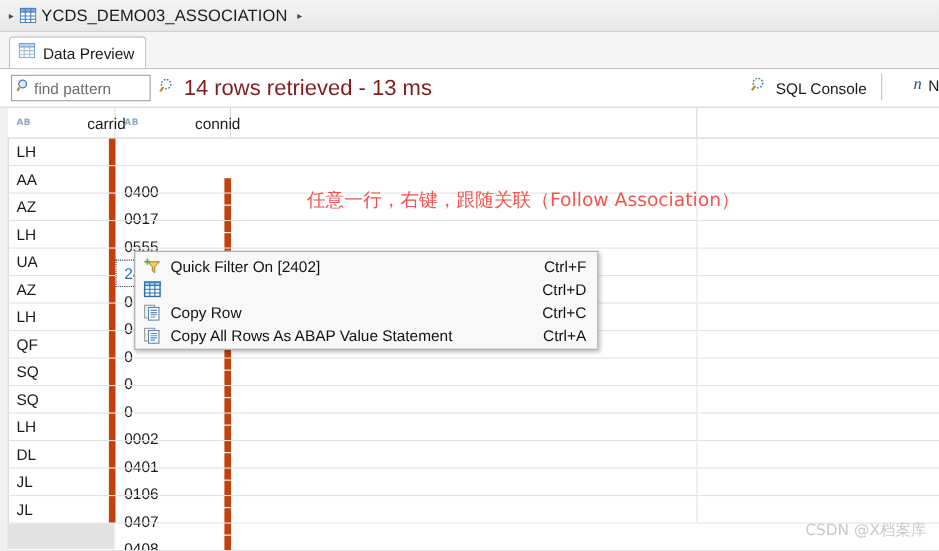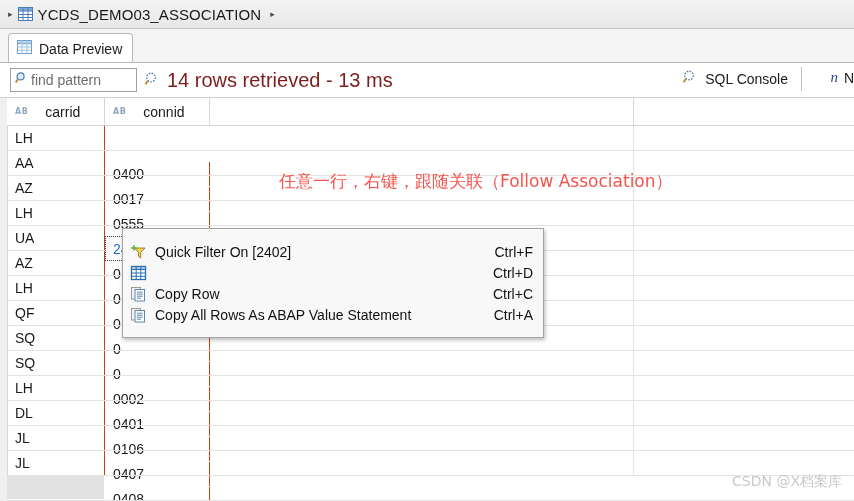--- a/index.html
+++ b/index.html
@@ -152,20 +152,21 @@
     background: #ffffff;
     border-bottom: 1px solid #d4d4d4;
     box-sizing: border-box;
   }
   .col-header {
     position: absolute; top: 0; height: 27px;
     display: flex; align-items: center;
     border-right: 1px solid #d7d7d7;
     box-sizing: border-box;
     padding-left: 8px;
+    gap: 34px;
   }
   .col-header-icon {
     font-size: 8px;
     color: #8fa8bf;
     font-weight: bold;
     letter-spacing: 0.5px;
     margin-right: 17px;
     font-family: "DejaVu Sans", sans-serif;
   }
   .col-header-label {
@@ -175,21 +176,21 @@
     position: absolute; left: 7px;
     width: 847px; height: 25px;
     border-bottom: 1px solid #e3e3e3;
     box-sizing: border-box;
   }
   .cell {
     position: absolute; top: 0; height: 24px;
     display: flex; align-items: center;
     padding-left: 8px;
     box-sizing: border-box;
-    border-right: 1px solid #c2410c;
+    border-right: 6px solid #c2410c;
     font-size: 14px; color: #1a1a1a;
     overflow: hidden;
     white-space: nowrap;
   }
   .cell.c0 { left: 0;   width: 98px; }
   .cell.c1 { left: 98px; width: 105px; margin-top: 36px; }
   .cell.c2 { left: 203px; width: 424px; border-right: 1px solid #e3e3e3; }
   .col-header.c0 { left: 0;   width: 98px; }
   .col-header.c1 { left: 98px; width: 105px; }
   .col-header.c2 { left: 203px; width: 424px; }
@@ -221,21 +222,21 @@
   }
 
   
   #context-menu {
     position: absolute; left: 122px; top: 228px;
     width: 422px;
     background: #f8f8f8;
     border: 1px solid #a5a5a5;
     box-shadow: 1px 2px 4px rgba(0,0,0,0.28);
     z-index: 20;
-    padding: 12px 0;
+    padding: 2px 0;
     box-sizing: border-box;
   }
   .menu-item {
     position: relative;
     height: 21px;
     display: flex; align-items: center;
     padding-left: 6px;
     box-sizing: border-box;
   }
   .menu-item.highlighted { background: #8fcbf2; }

